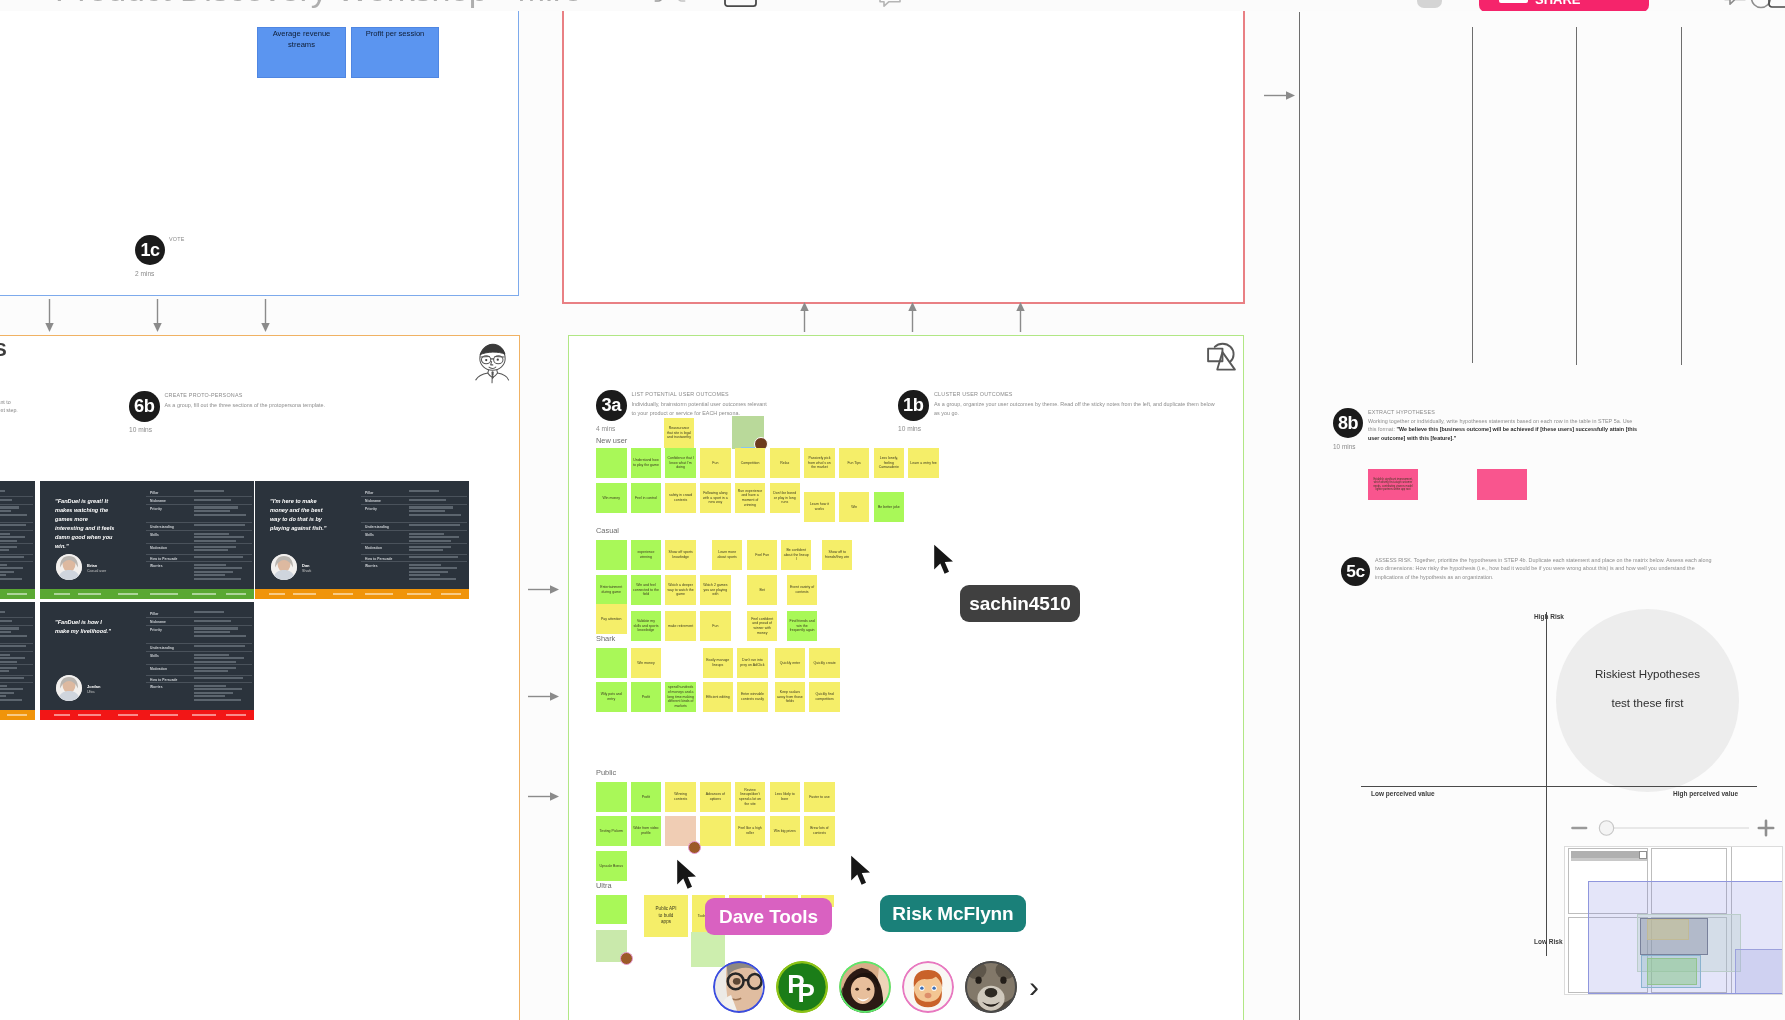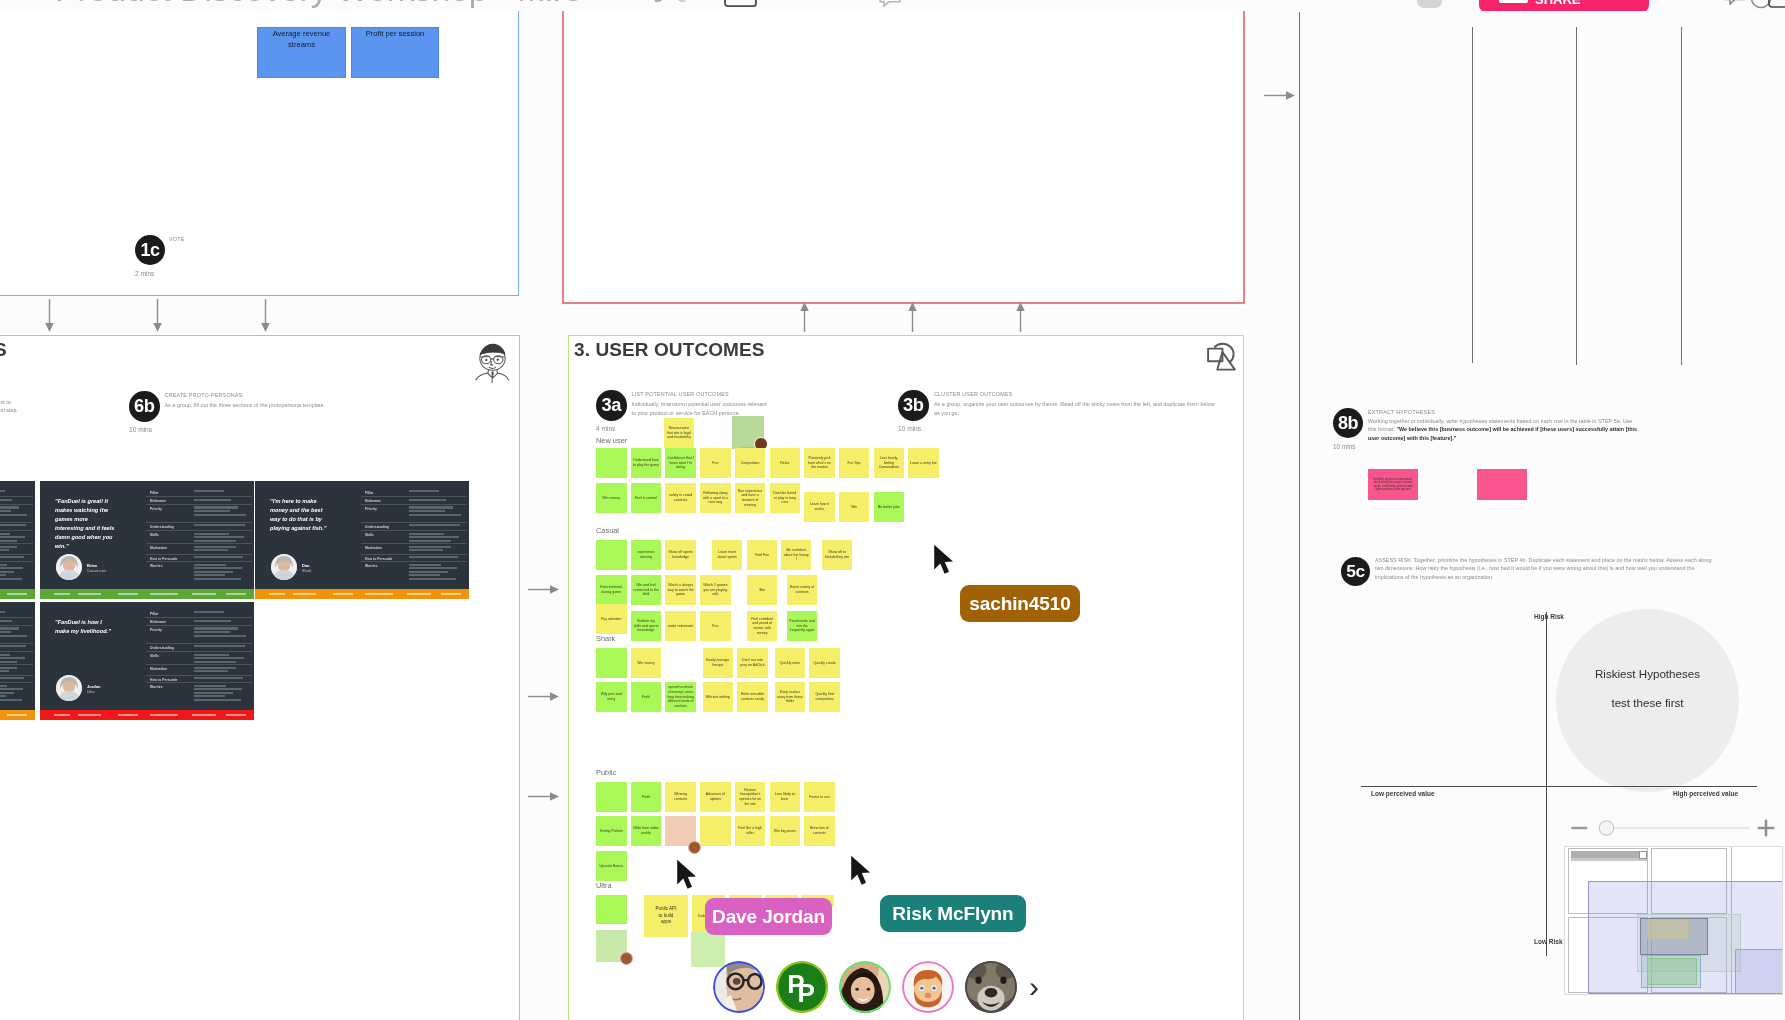--- a/index.html
+++ b/index.html
@@ -59,21 +59,20 @@
 </head>
 <body>
 
 <div id="root">
 
   <div class="frame" id="f-blue"></div>
   <div class="frame" id="f-red"></div>
   <div class="frame" id="f-orange"></div>
   <div class="frame" id="f-green"></div>
 
-  <div class="frame-title" style="left:574px;top:339px;width:400px;height:26px;font-size:19px;letter-spacing:.1px;">3. USER OUTCOMES</div>
 
   <div class="frame-title" style="left:-6px;top:339px;width:60px;height:26px;font-size:19px;">S</div>
 
   <div class="abs" style="left:470px;top:341px;width:45px;height:44px;">
     <svg viewBox="0 0 48 46" width="45" height="44">
       <g fill="none" stroke="#555555" stroke-width="1.1" stroke-linecap="round" stroke-linejoin="round">
         <path d="M10.5 18.5 C10.5 9.6 16.6 3.6 24 3.6 C31.4 3.6 37.5 9.6 37.5 18.5 C37.5 25.2 31.6 30.8 24 30.8 C16.4 30.8 10.5 25.2 10.5 18.5 Z"></path>
         <path d="M11.0 14.0 C14 6.5 19 3.0 24.4 3.0 C30.2 3.0 35.4 6.6 37.3 13.6 C31 10.4 17.6 10.7 11.0 14.0 Z" fill="#3a3a3a" stroke="#3a3a3a" stroke-width="1"></path>
         <path d="M11.3 16.6 L20.8 16.1 M26.6 16.1 L36.4 16.6"></path>
         <ellipse cx="17.2" cy="19.6" rx="5.0" ry="4.3"></ellipse>
@@ -142,21 +141,21 @@
           <path d="M0 5.5 L23 5.5" stroke="#8b8b8b" stroke-width="1.4" fill="none"></path>
           <path d="M22 1.3 L31 5.5 L22 9.7 Z" fill="#8b8b8b"></path>
         </svg></div>
       <div class="abs" style="left:596px;top:390px;width:340px;">
         <div class="badge" style="left:0;top:0;width:30.5px;height:30.5px;font-size:18.3px;">3a</div>
         <div class="badge-title" style="left:35.5px;top:1.4px;font-size:5.4px;">LIST POTENTIAL USER OUTCOMES</div>
         <div class="badge-body" style="left:35.5px;top:9.6px;width:136px;font-size:5.4px;line-height:9px;">Individually, brainstorm potential user outcomes relevant to your product or service for EACH persona.</div>
         <div class="badge-mins" style="left:0;top:35px;font-size:6.6px;">4 mins</div>
       </div>
       <div class="abs" style="left:898px;top:390px;width:340px;">
-        <div class="badge" style="left:0;top:0;width:30.5px;height:30.5px;font-size:18.3px;">3b</div>
+        <div class="badge" style="left:0;top:0;width:30.5px;height:30.5px;font-size:18.3px;">1b</div>
         <div class="badge-title" style="left:36px;top:1.4px;font-size:5.4px;">CLUSTER USER OUTCOMES</div>
         <div class="badge-body" style="left:36px;top:9.6px;width:283px;font-size:5.4px;line-height:9px;">As a group, organize your user outcomes by theme. Read off the sticky notes from the left, and duplicate them below as you go.</div>
         <div class="badge-mins" style="left:0;top:35px;font-size:6.6px;">10 mins</div>
       </div>
       <div class="abs" style="left:129px;top:391px;width:340px;">
         <div class="badge" style="left:0;top:0;width:30.5px;height:30.5px;font-size:18.3px;">6b</div>
         <div class="badge-title" style="left:35.5px;top:1.4px;font-size:5.4px;">CREATE PROTO-PERSONAS</div>
         <div class="badge-body" style="left:35.5px;top:9.6px;width:260px;font-size:5.4px;line-height:9px;">As a group, fill out the three sections of the protopersona template.</div>
         <div class="badge-mins" style="left:0;top:35px;font-size:6.6px;">10 mins</div>
       </div>
@@ -664,25 +663,25 @@
               <path d="M15 36 Q23 45 31 36 Q23 41 15 36 Z" fill="#241f1a"></path>
               <ellipse cx="12" cy="17" rx="2.8" ry="3.2" fill="#231e19"></ellipse>
               <ellipse cx="34" cy="17" rx="2.8" ry="3.2" fill="#231e19"></ellipse>
             </g>
           </svg><div style="position:absolute;left:0;top:0;width:52px;height:52px;border-radius:50%;box-sizing:border-box;border:2.8px solid #4a4a4a;"></div></div>
         <div style="margin-left:1px;font-size:30px;color:#2d2d2d;font-weight:300;line-height:30px;">›</div>
       </div>
       <div class="cursor" style="left:933px;top:544px;width:22px;height:34px;"><svg width="22" height="34" viewBox="0 0 22 34">
           <path d="M1.2 0.8 L1.2 25.5 L7.3 19.6 L11.6 29.8 L16.0 27.8 L11.8 18.0 L20.0 17.6 Z" fill="#161616"></path>
         </svg></div>
-      <div class="clabel" style="left:960px;top:585px;height:37px;width:120px;border-radius:9px;background:#a16207;font-size:19px;letter-spacing:-.1px;">sachin4510</div>
+      <div class="clabel" style="left:960px;top:585px;height:37px;width:120px;border-radius:9px;background:#404040;font-size:19px;letter-spacing:-.1px;">sachin4510</div>
       <div class="cursor" style="left:676px;top:859px;width:22px;height:34px;"><svg width="22" height="34" viewBox="0 0 22 34">
           <path d="M1.2 0.8 L1.2 25.5 L7.3 19.6 L11.6 29.8 L16.0 27.8 L11.8 18.0 L20.0 17.6 Z" fill="#161616"></path>
         </svg></div>
-      <div class="clabel" style="left:705px;top:898px;height:37px;width:127px;border-radius:9px;background:#d961c1;font-size:19px;letter-spacing:-.1px;">Dave Jordan</div>
+      <div class="clabel" style="left:705px;top:898px;height:37px;width:127px;border-radius:9px;background:#d961c1;font-size:19px;letter-spacing:-.1px;">Dave Tools</div>
       <div class="cursor" style="left:850px;top:855px;width:22px;height:34px;"><svg width="22" height="34" viewBox="0 0 22 34">
           <path d="M1.2 0.8 L1.2 25.5 L7.3 19.6 L11.6 29.8 L16.0 27.8 L11.8 18.0 L20.0 17.6 Z" fill="#161616"></path>
         </svg></div>
       <div class="clabel" style="left:880px;top:895px;height:37px;width:146px;border-radius:9px;background:#1a8079;font-size:19px;letter-spacing:-.1px;">Risk McFlynn</div>
     </div>
 
   <div id="topbar">
     <div id="boardtitle">Product Discovery Workshop - Miro</div>
     <svg class="tb-ico" style="left:645px;top:-16px;" width="22" height="22" viewBox="0 0 22 22">
       <path d="M5.5 9.0 h7.6 a4.0 4.0 0 0 1 0 8.0 h-2.8" fill="none" stroke="#9a9a9a" stroke-width="1.6" stroke-linecap="round"></path>

